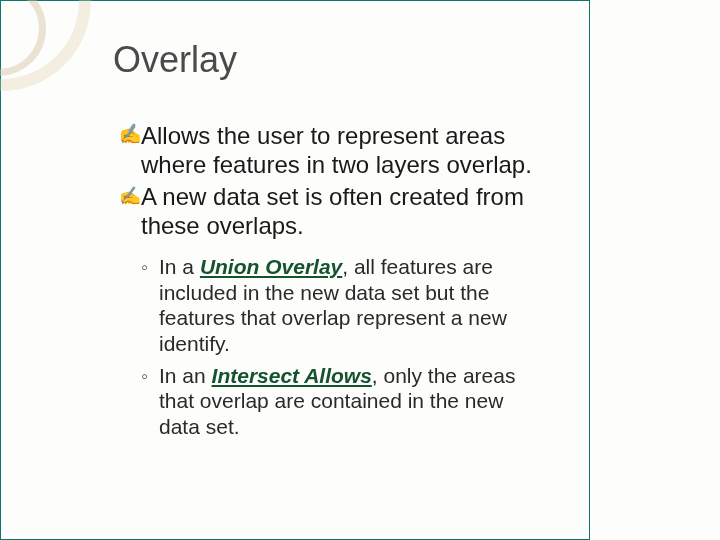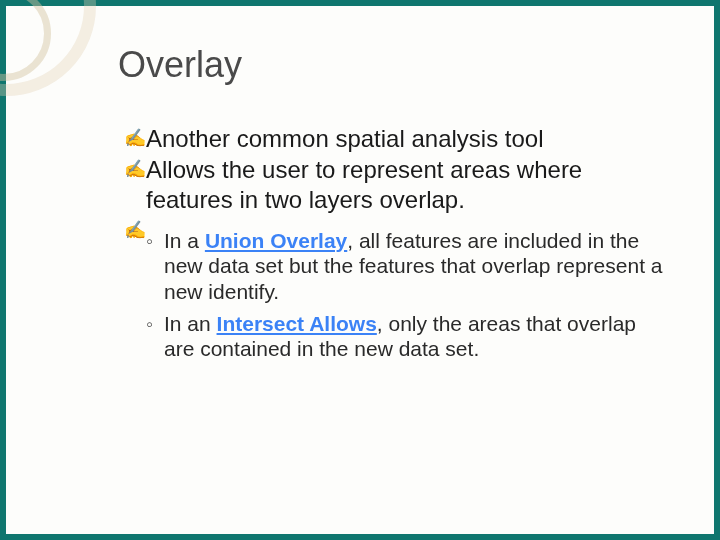--- a/index.html
+++ b/index.html
@@ -3,25 +3,25 @@
 <meta charset="utf-8">
 <style>
   * { margin: 0; padding: 0; box-sizing: border-box; }
   html, body { width: 720px; height: 540px; overflow: hidden; }
   body {
     font-family: Arial, Helvetica, sans-serif;
     background: #fdfdfb;
     position: relative;
   }
   .slide {
-    width: 720px;
+    width: 590px;
     height: 540px;
     position: relative;
     background: #fdfdfb;
-    border: 6px solid #0f766e;
+    border: 1px solid #0f766e;
   }
   .corner-art {
     position: absolute;
     top: -30px;
     left: -30px;
     width: 200px;
     height: 200px;
     pointer-events: none;
   }
   .big-ring {
@@ -85,49 +85,50 @@
   }
   .bullet-sub .subglyph {
     position: absolute;
     left: 0;
     top: 1px;
     color: #555;
     font-size: 20px;
   }
   .keyword {
     font-weight: bold;
+    font-style: italic;
     text-decoration: underline;
-    color: #3b82f6;
+    color: #14532d;
   }
 </style>
 </head>
 <body>
 
 <div class="slide">
   <div class="corner-art">
     <div class="big-ring"></div>
     <div class="small-ring"></div>
   </div>
 
   <h1 class="title">Overlay</h1>
 
   <div class="content">
 
     <div class="bullet-main">
       <span class="glyph">✍</span>
-      <span>Another common spatial analysis tool</span>
     </div>
 
     <div class="bullet-main">
       <span class="glyph">✍</span>
       <span>Allows the user to represent areas where features in two layers overlap.</span>
     </div>
 
     <div class="bullet-main">
       <span class="glyph">✍</span>
+      <span>A new data set is often created from these overlaps.</span>
     </div>
 
     <div class="sub-group">
 
       <div class="bullet-sub">
         <span class="subglyph">◦</span>
         <span>In a </span><span class="keyword">Union Overlay</span><span>, all features are included in the new data set but the features that overlap represent a new identify.</span>
       </div>
 
       <div class="bullet-sub">

